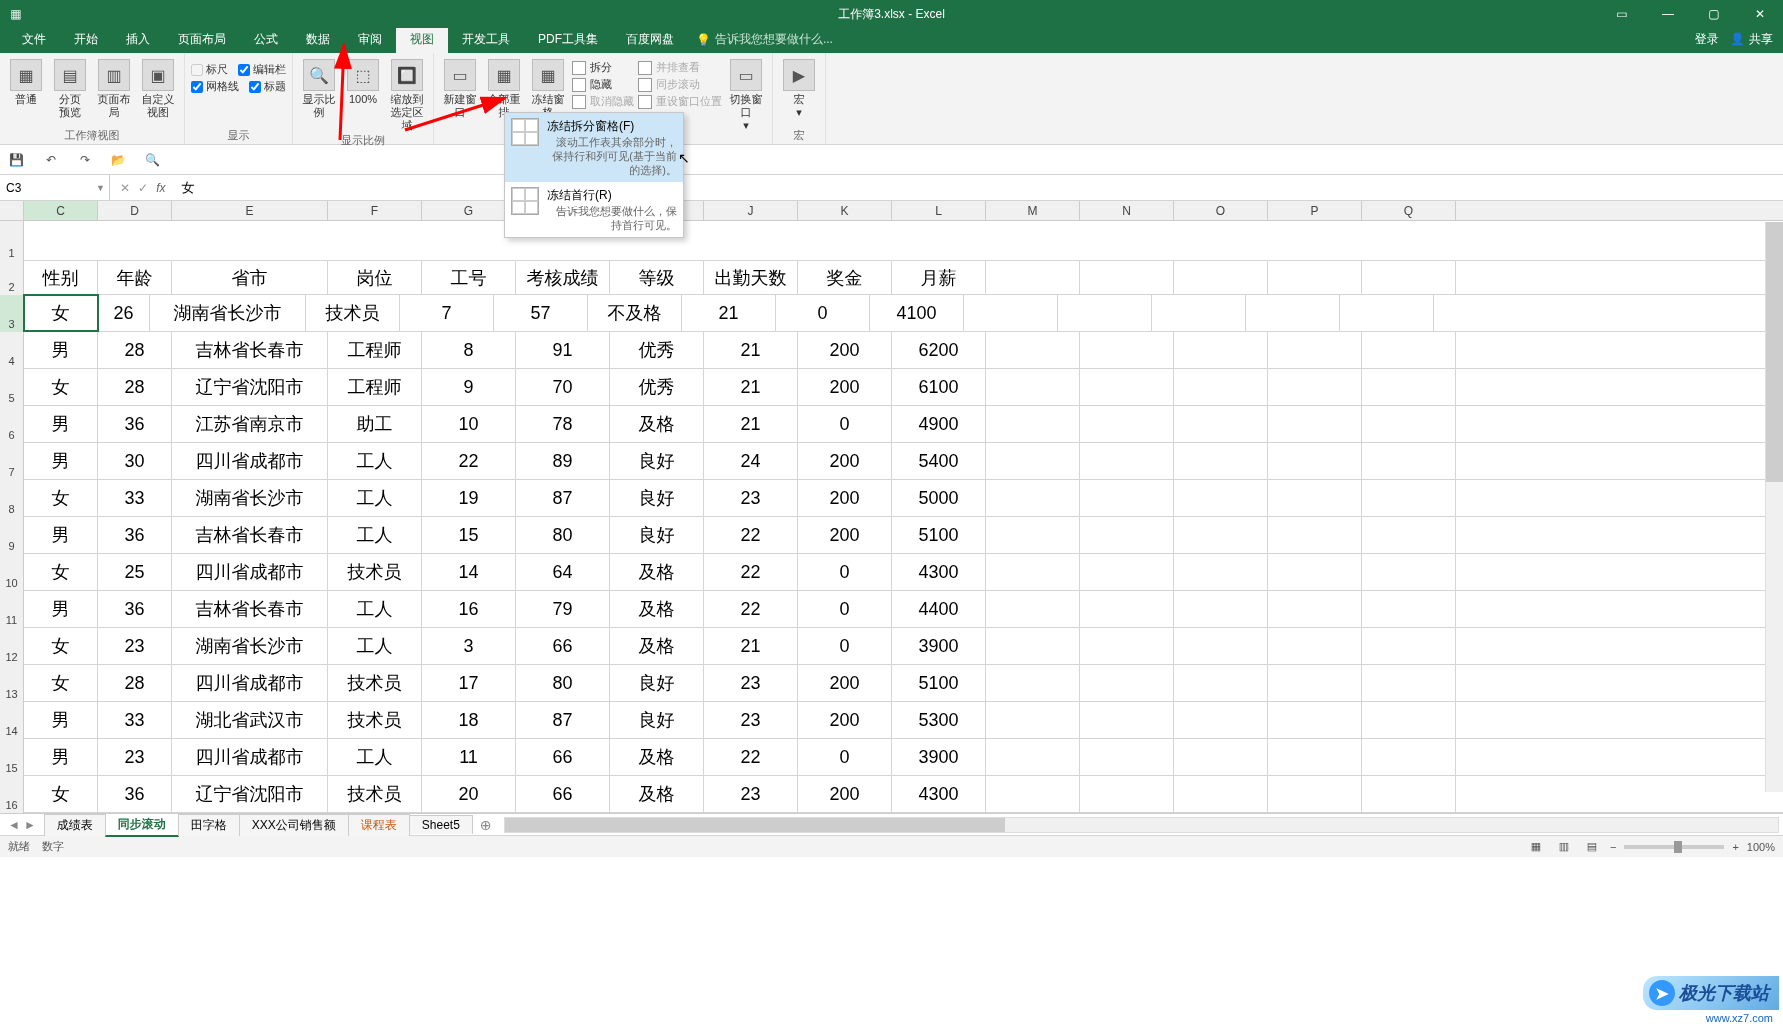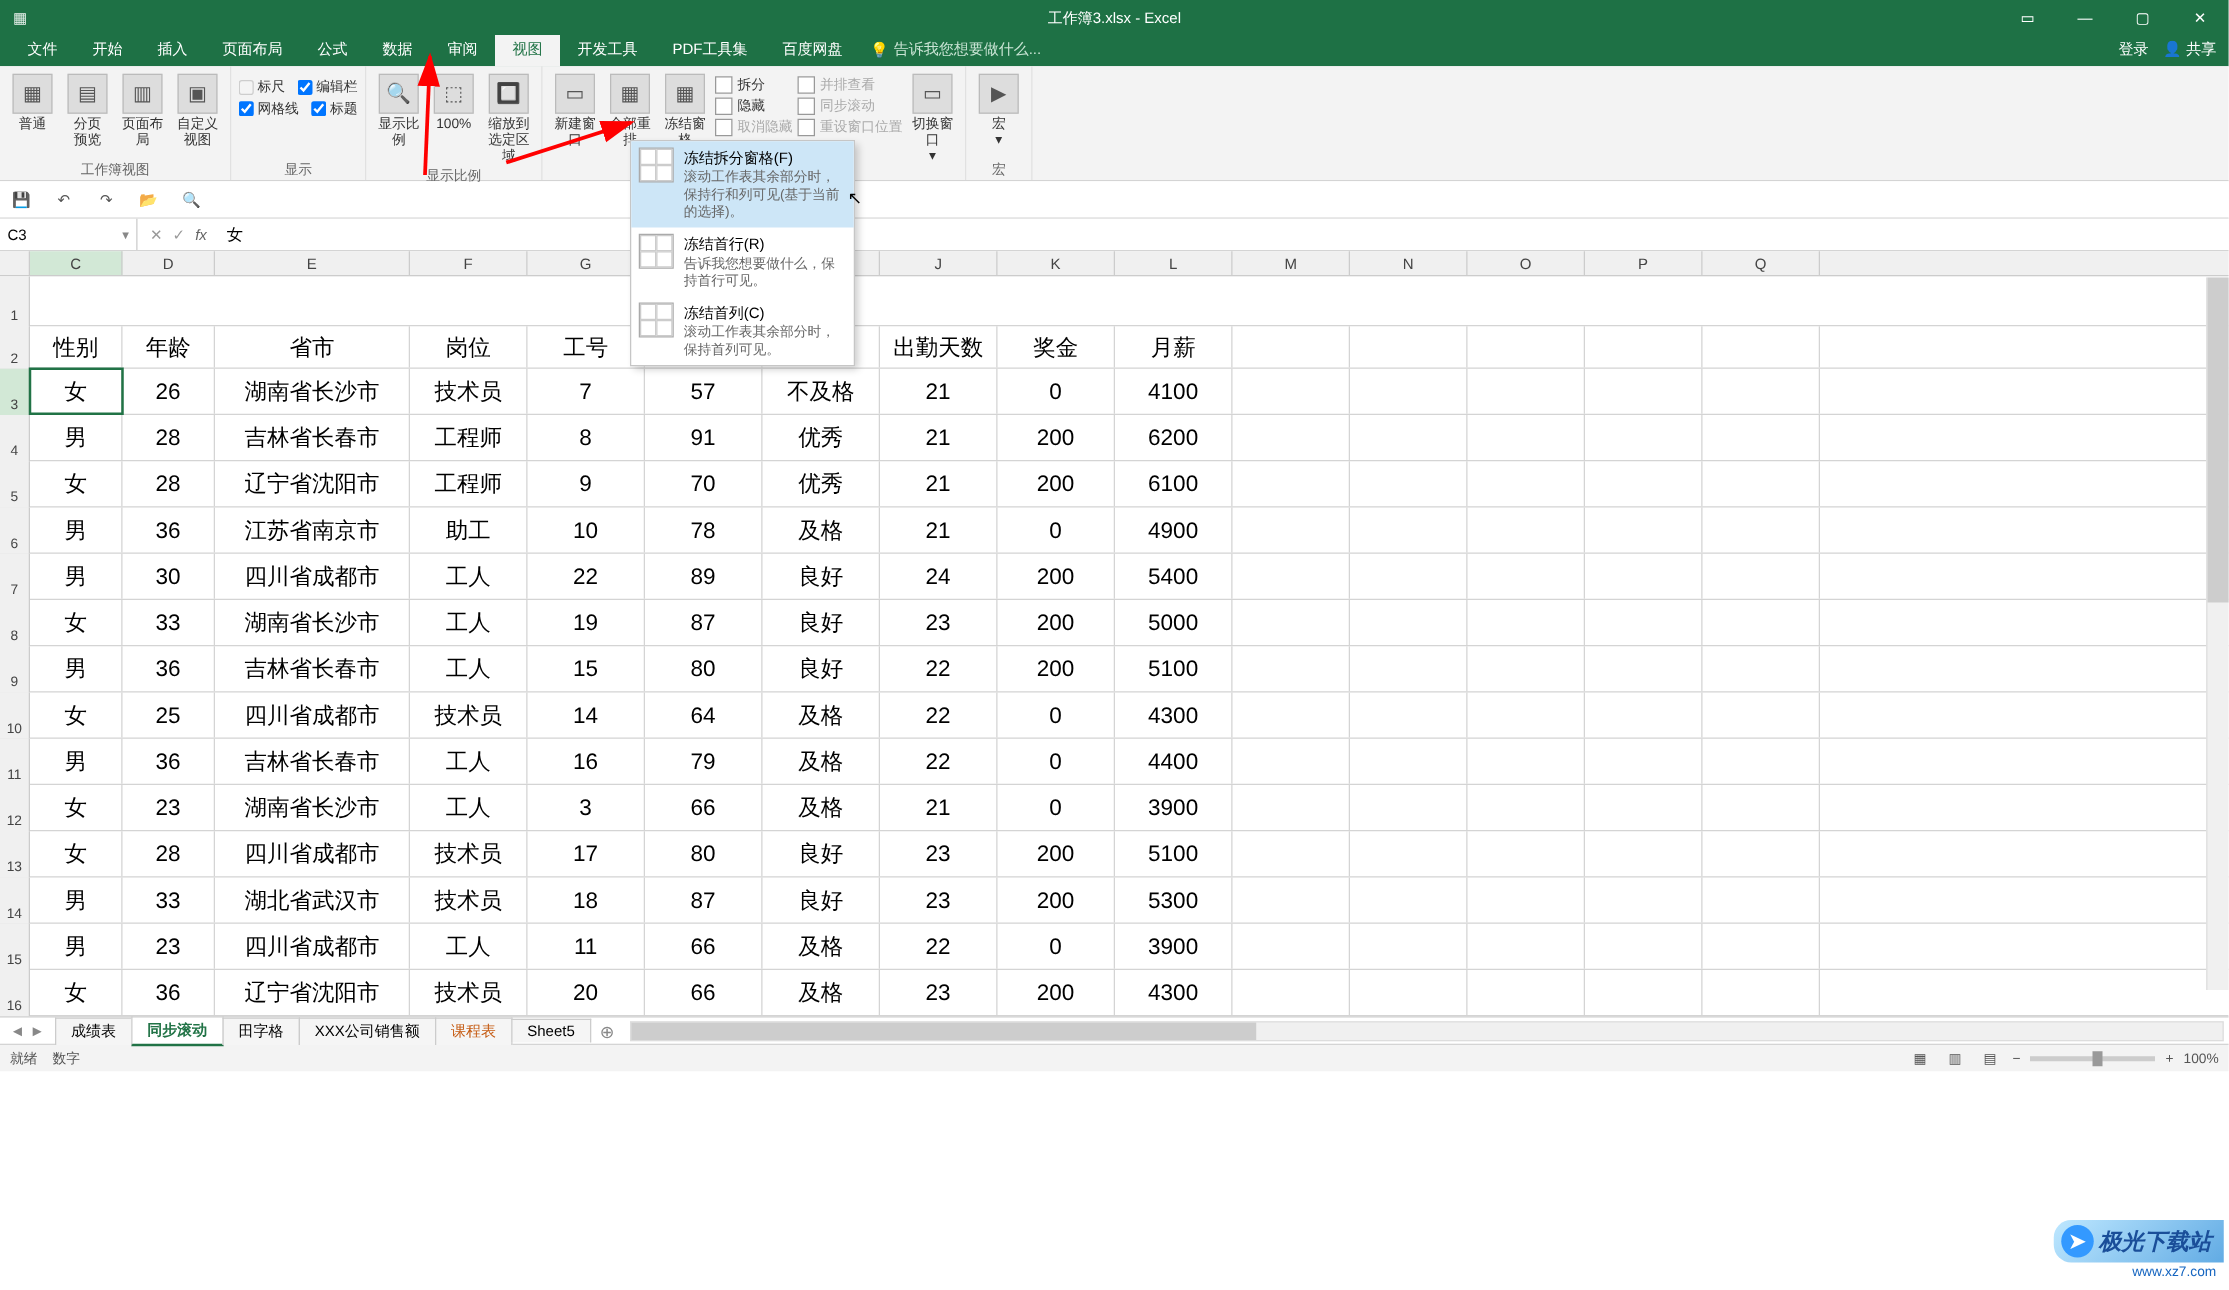--- a/index.html
+++ b/index.html
@@ -65,21 +65,21 @@
 .title-row .rhc { }
 .selected-cell { outline: 2px solid #217346; outline-offset:-1px; background:#fff; position:relative; z-index:2;}
 
 
 .freeze-menu { position:absolute; top:112px; left:504px; width:180px; background:#fff; border:1px solid #c6c6c6; box-shadow: 3px 3px 6px rgba(0,0,0,.2); z-index:50; font-size:12px; }
 .freeze-menu .mitem { display:flex; padding:5px 6px; gap:8px; }
 .freeze-menu .mitem.hover { background:#cde6f7; }
 .freeze-menu .mico { width:28px; height:28px; border:1px solid #aaa; flex-shrink:0; background: linear-gradient(#fff,#fff); display:grid; grid-template-columns: 1fr 1fr; grid-template-rows:1fr 1fr; }
 .freeze-menu .mico div { border:1px solid #ccc; }
 .freeze-menu .mtxt .mtitle { color:#000; }
-.freeze-menu .mtxt .mdesc { color:#666; font-size:11px; line-height:14px; }
+.freeze-menu .mtxt .mdesc { color:#666; font-size:11px; line-height:14px;text-align:right; }
 
 
 .arrow { position:absolute; pointer-events:none; z-index:40; }
 
 
 .sheettabs { height:22px; border-top:1px solid #ccc; background:#fff; display:flex; align-items:center; font-size:12px; }
 .sheettabs .nav { display:flex; gap:4px; padding:0 8px; color:#888; }
 .sheettabs .stab { padding: 2px 12px; border:1px solid #ccc; border-bottom:none; background:#f5f5f5; margin-right:-1px; cursor:pointer; }
 .sheettabs .stab.active { background:#fff; border-bottom:2px solid #217346; color:#217346; font-weight:bold; }
 .sheettabs .stab.colored { color:#c55a11; }
@@ -284,32 +284,20 @@
   <div class="mitem">
     <div class="mico">
         <div></div>
         <div></div>
         <div></div>
         <div></div>
       </div>
     <div class="mtxt">
         <div class="mtitle">冻结首行(R)</div>
         <div class="mdesc">告诉我您想要做什么，保持首行可见。</div>
-      </div>
-  </div>
-  <div class="mitem">
-    <div class="mico">
-        <div></div>
-        <div></div>
-        <div></div>
-        <div></div>
-      </div>
-    <div class="mtxt">
-        <div class="mtitle">冻结首列(C)</div>
-        <div class="mdesc">滚动工作表其余部分时，保持首列可见。</div>
       </div>
   </div>
 </div>
 <div class="cursor-arrow">↖</div>
 
 <svg class="arrow" style="top:40px; left:330px;" width="200" height="110">
   <defs>
       <marker id="ah1" markerWidth="10" markerHeight="10" refX="8" refY="3" orient="auto">
         <path d="M0,0 L0,6 L9,3 z" fill="#ff0000"></path>
       </marker>
@@ -386,21 +374,21 @@
         <div class="cell " style="width: 94px;">月薪</div>
         <div class="cell " style="width: 94px;"></div>
         <div class="cell " style="width: 94px;"></div>
         <div class="cell " style="width: 94px;"></div>
         <div class="cell " style="width: 94px;"></div>
         <div class="cell " style="width: 94px;"></div>
       </div>
       <div class="row " style="height: 37px;">
         <div class="rhc sel" style="height: 37px;">3</div>
         <div class="cell selected-cell" style="width: 74px;">女</div>
-        <div class="cell " style="width: 74px;">26</div>
+        <div class="cell " style="width: 52px;">26</div>
         <div class="cell " style="width: 156px;">湖南省长沙市</div>
         <div class="cell " style="width: 94px;">技术员</div>
         <div class="cell " style="width: 94px;">7</div>
         <div class="cell " style="width: 94px;">57</div>
         <div class="cell " style="width: 94px;">不及格</div>
         <div class="cell " style="width: 94px;">21</div>
         <div class="cell " style="width: 94px;">0</div>
         <div class="cell " style="width: 94px;">4100</div>
         <div class="cell " style="width: 94px;"></div>
         <div class="cell " style="width: 94px;"></div>

